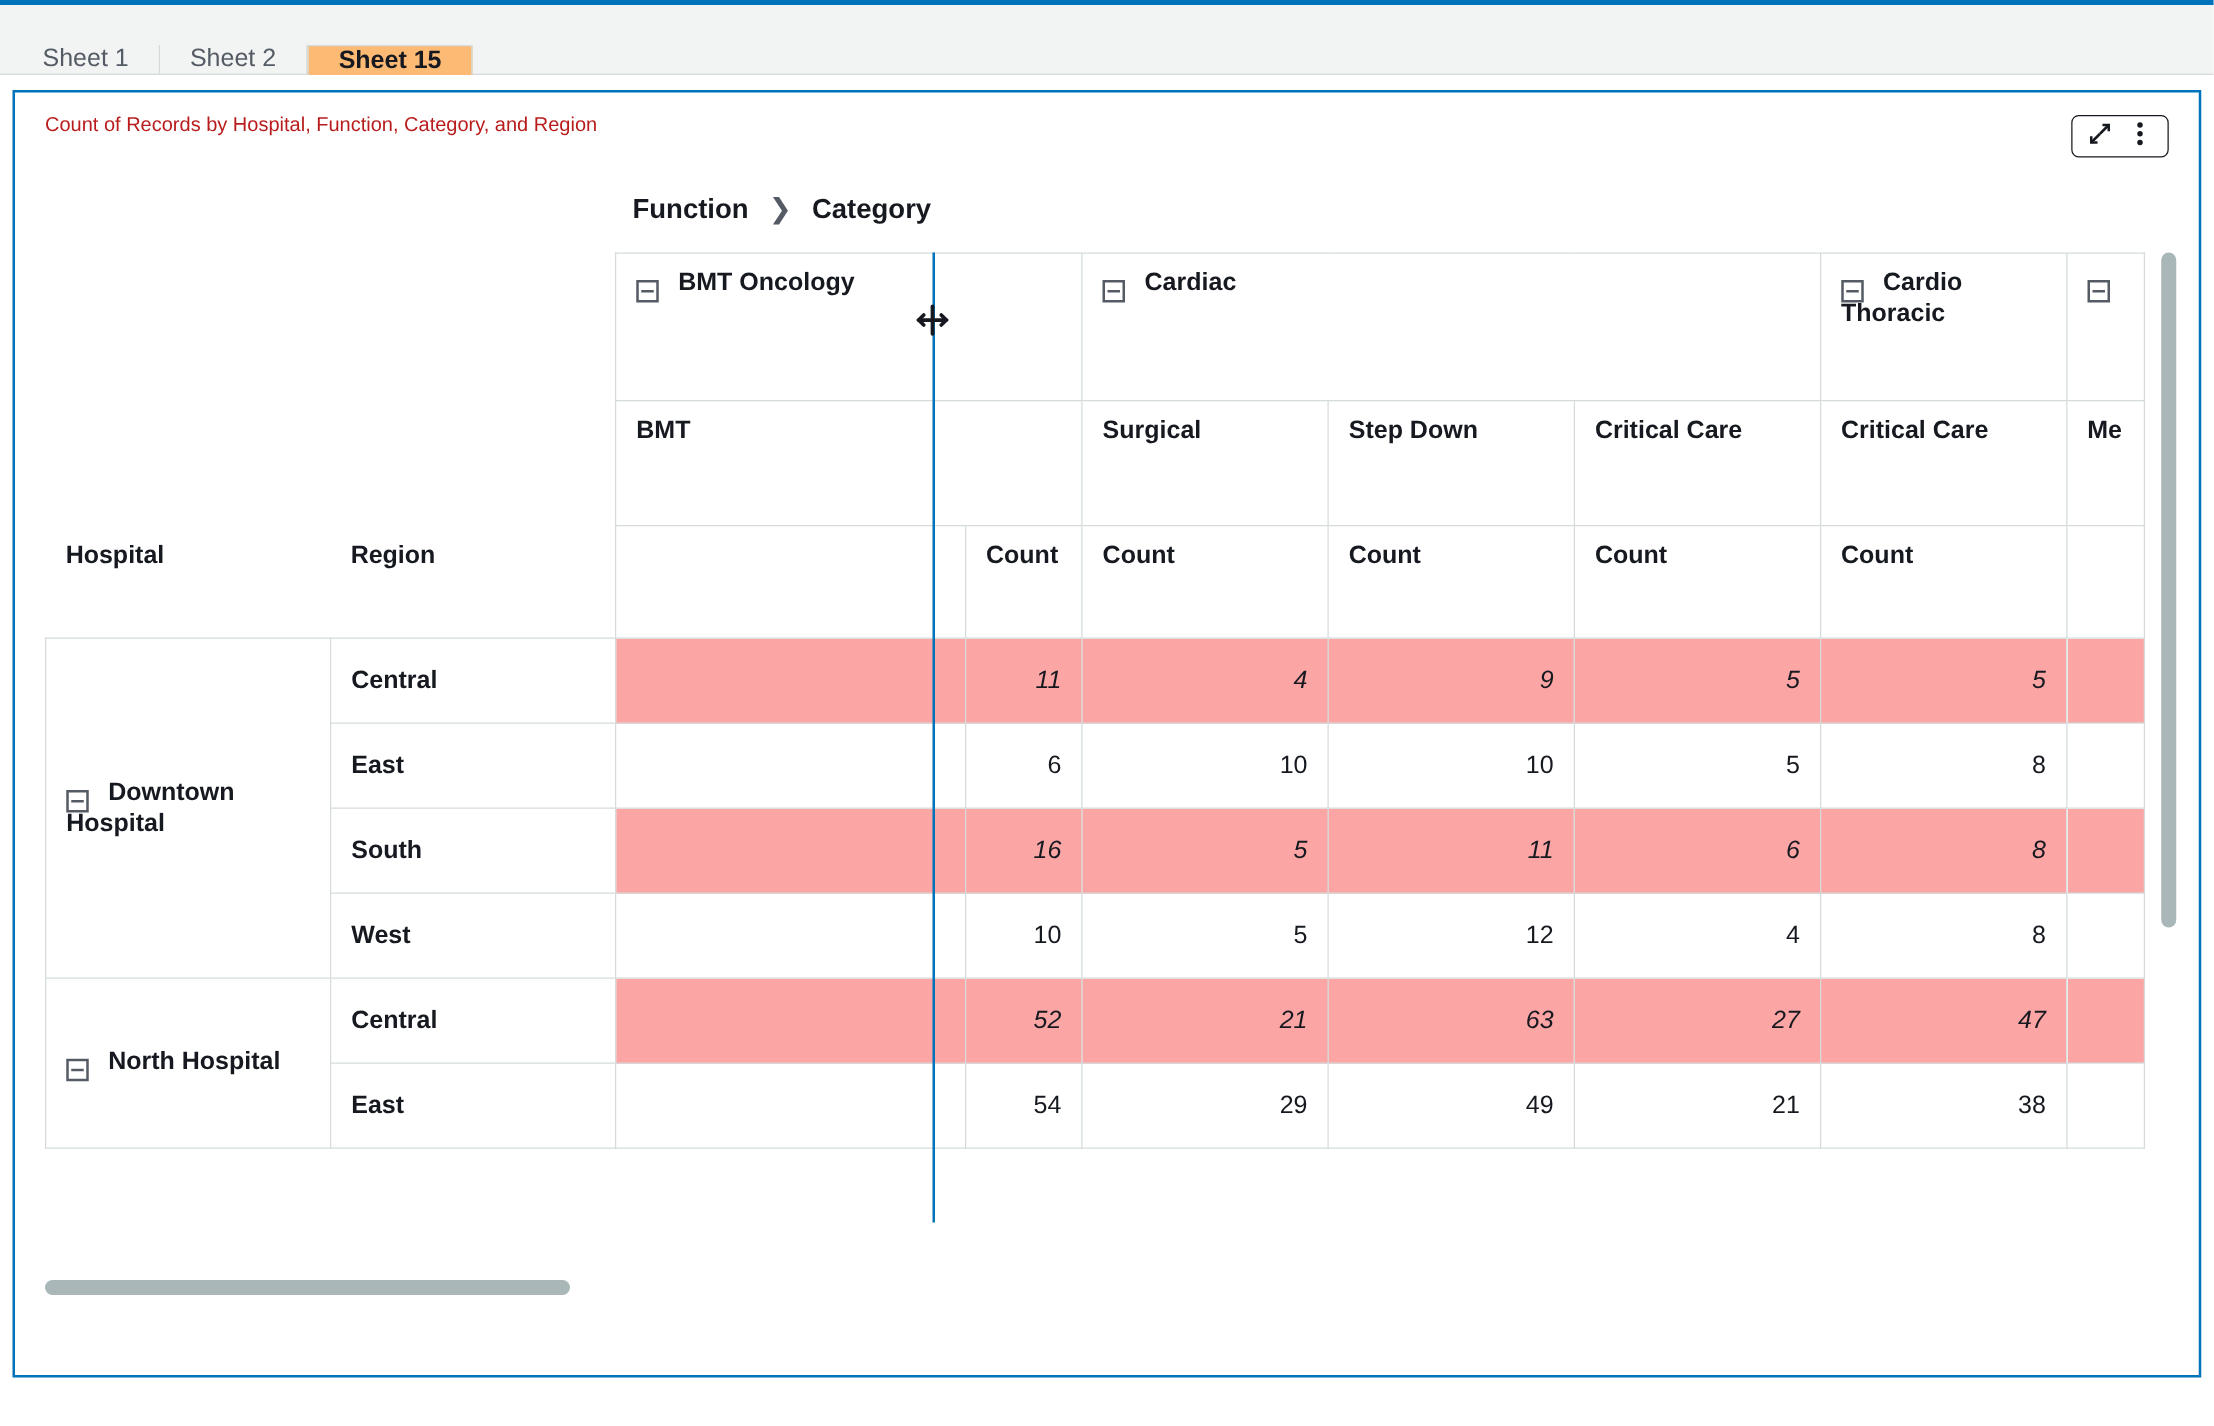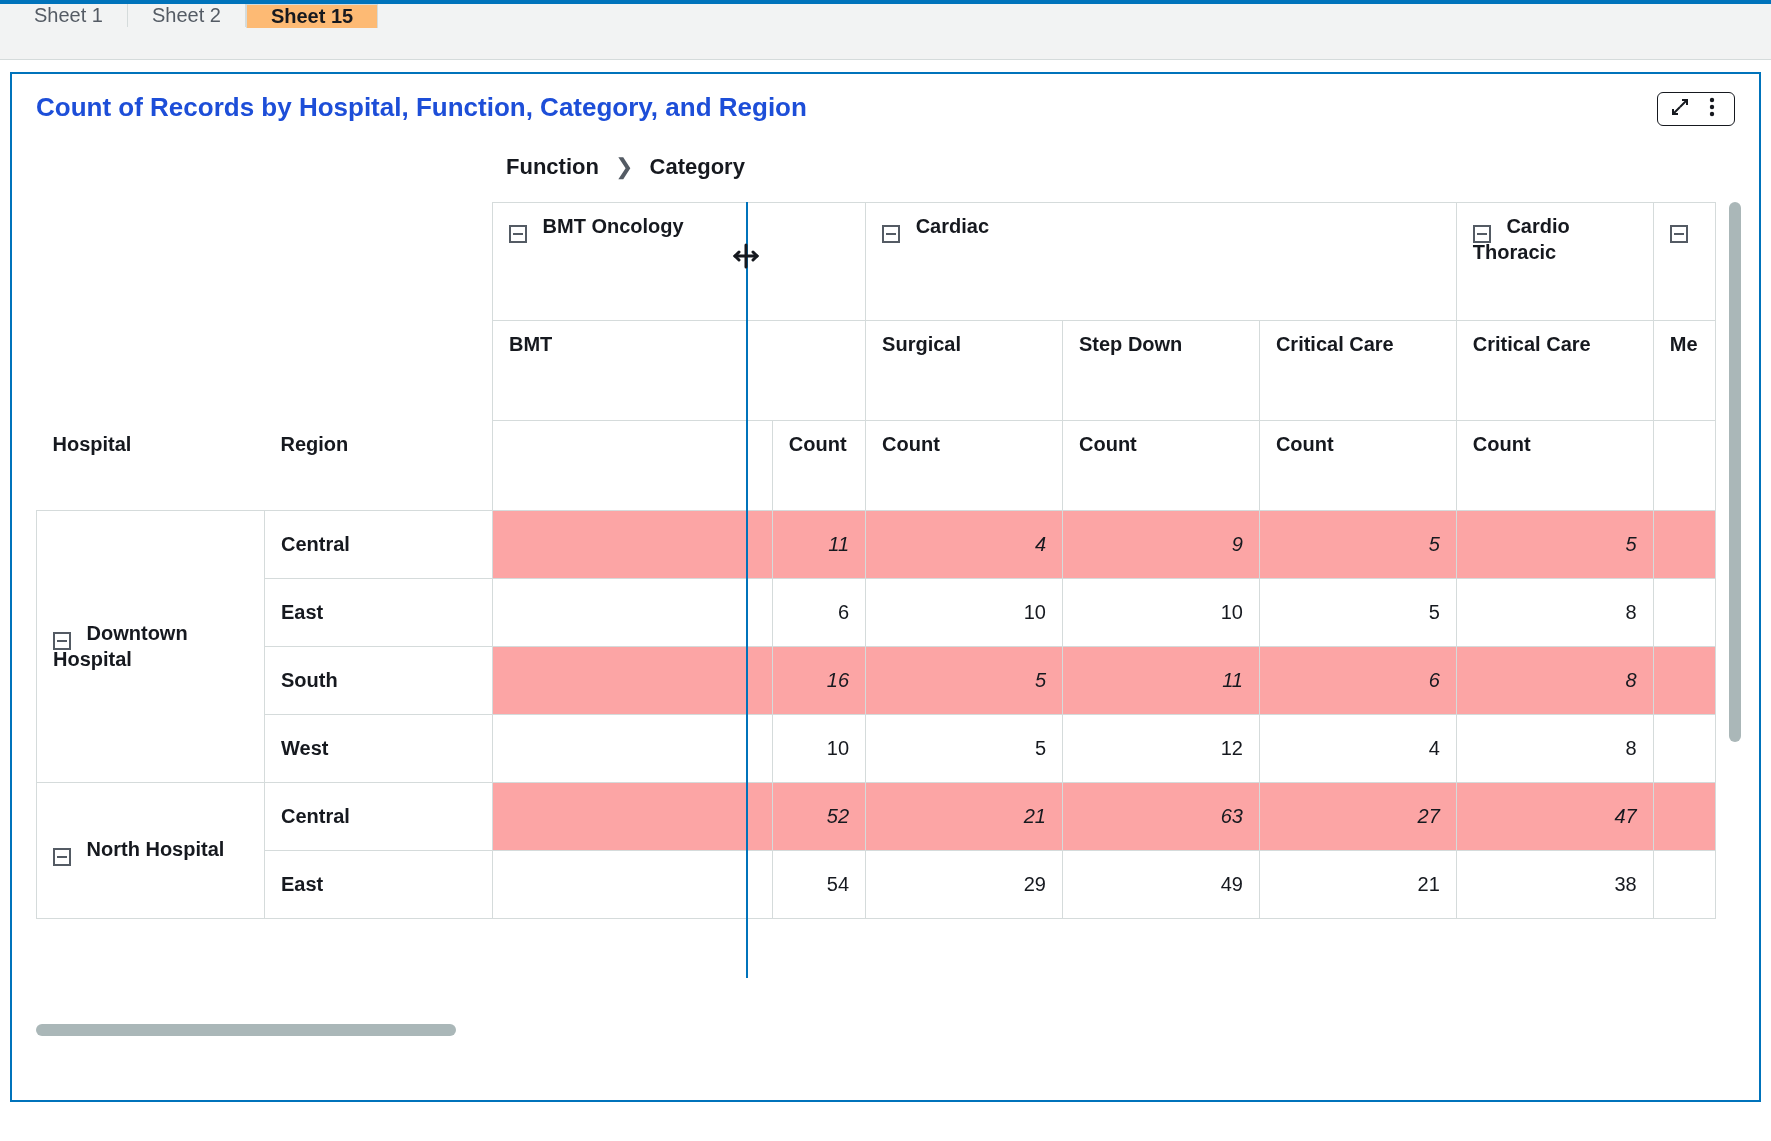--- a/index.html
+++ b/index.html
@@ -7,21 +7,21 @@
     margin: 0; padding: 0;
     font-family: -apple-system, "Segoe UI", "Amazon Ember", Arial, sans-serif;
     font-size: 18px;
     color: #16191f;
     background: #fff;
   }
   .app { width: 1771px; }
   .top-border { height: 4px; background: #0073bb; }
   .tabs {
     display: flex;
-    align-items: flex-start;
+    align-items: flex-end;
     height: 56px;
     border-bottom: 1px solid #d5dbdb;
     background: #f2f3f3;
     padding-left: 10px;
   }
   .tab {
     display: flex;
     align-items: center;
     padding: 0 24px;
     font-size: 20px;
@@ -47,24 +47,23 @@
     position: relative;
     padding: 18px 24px 12px 24px;
     height: 1030px;
     overflow: hidden;
   }
   .panel-title-row {
     display: flex;
     align-items: flex-start;
   }
   .panel-title {
-    font-size: 26px;
-    color: #1d4ed8;
+    font-size: 16px;
+    color: #b91c1c;
     flex: 1;
-    font-weight: bold;
   }
   .panel-controls {
     display: flex;
     gap: 8px;
     border: 1px solid #16191f;
     border-radius: 6px;
     padding: 4px 10px;
     align-items: center;
   }
   .ctrl-btn {

